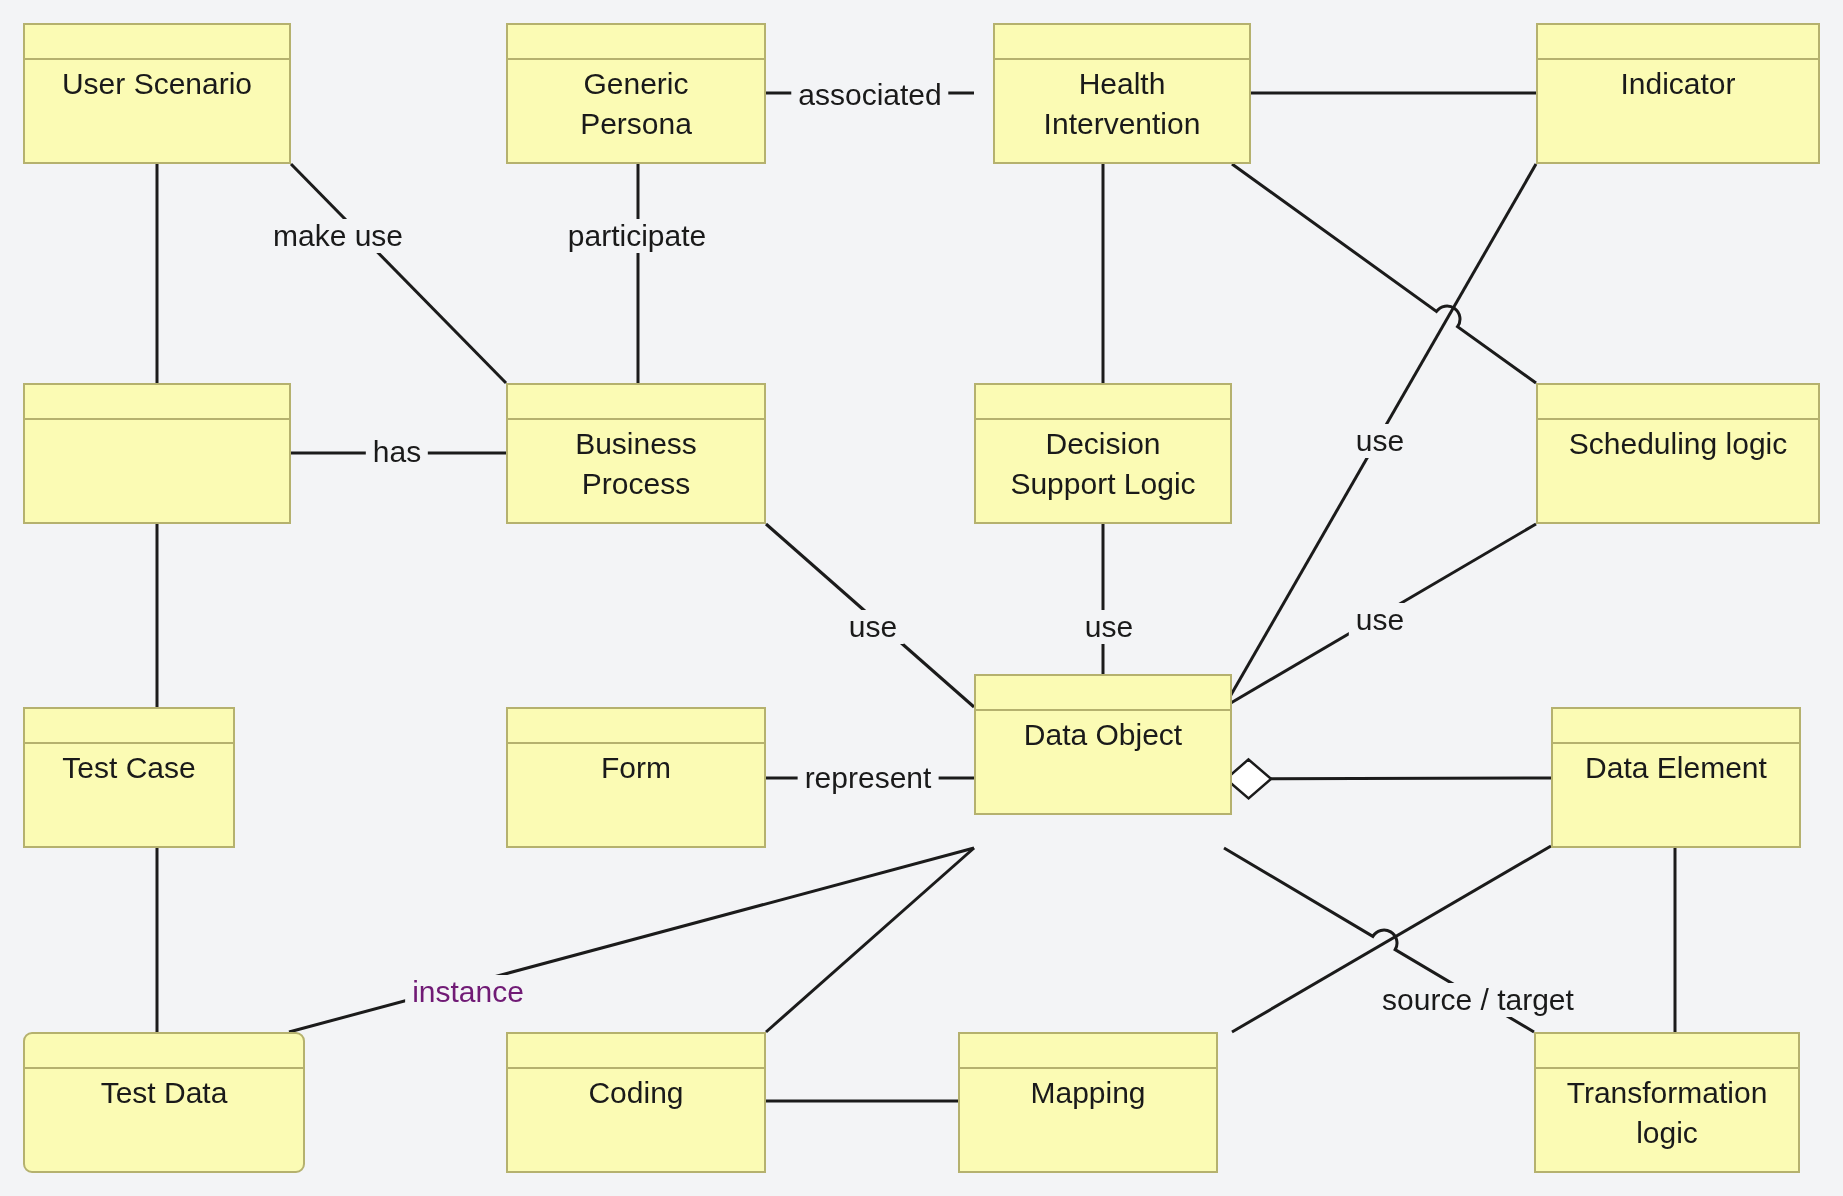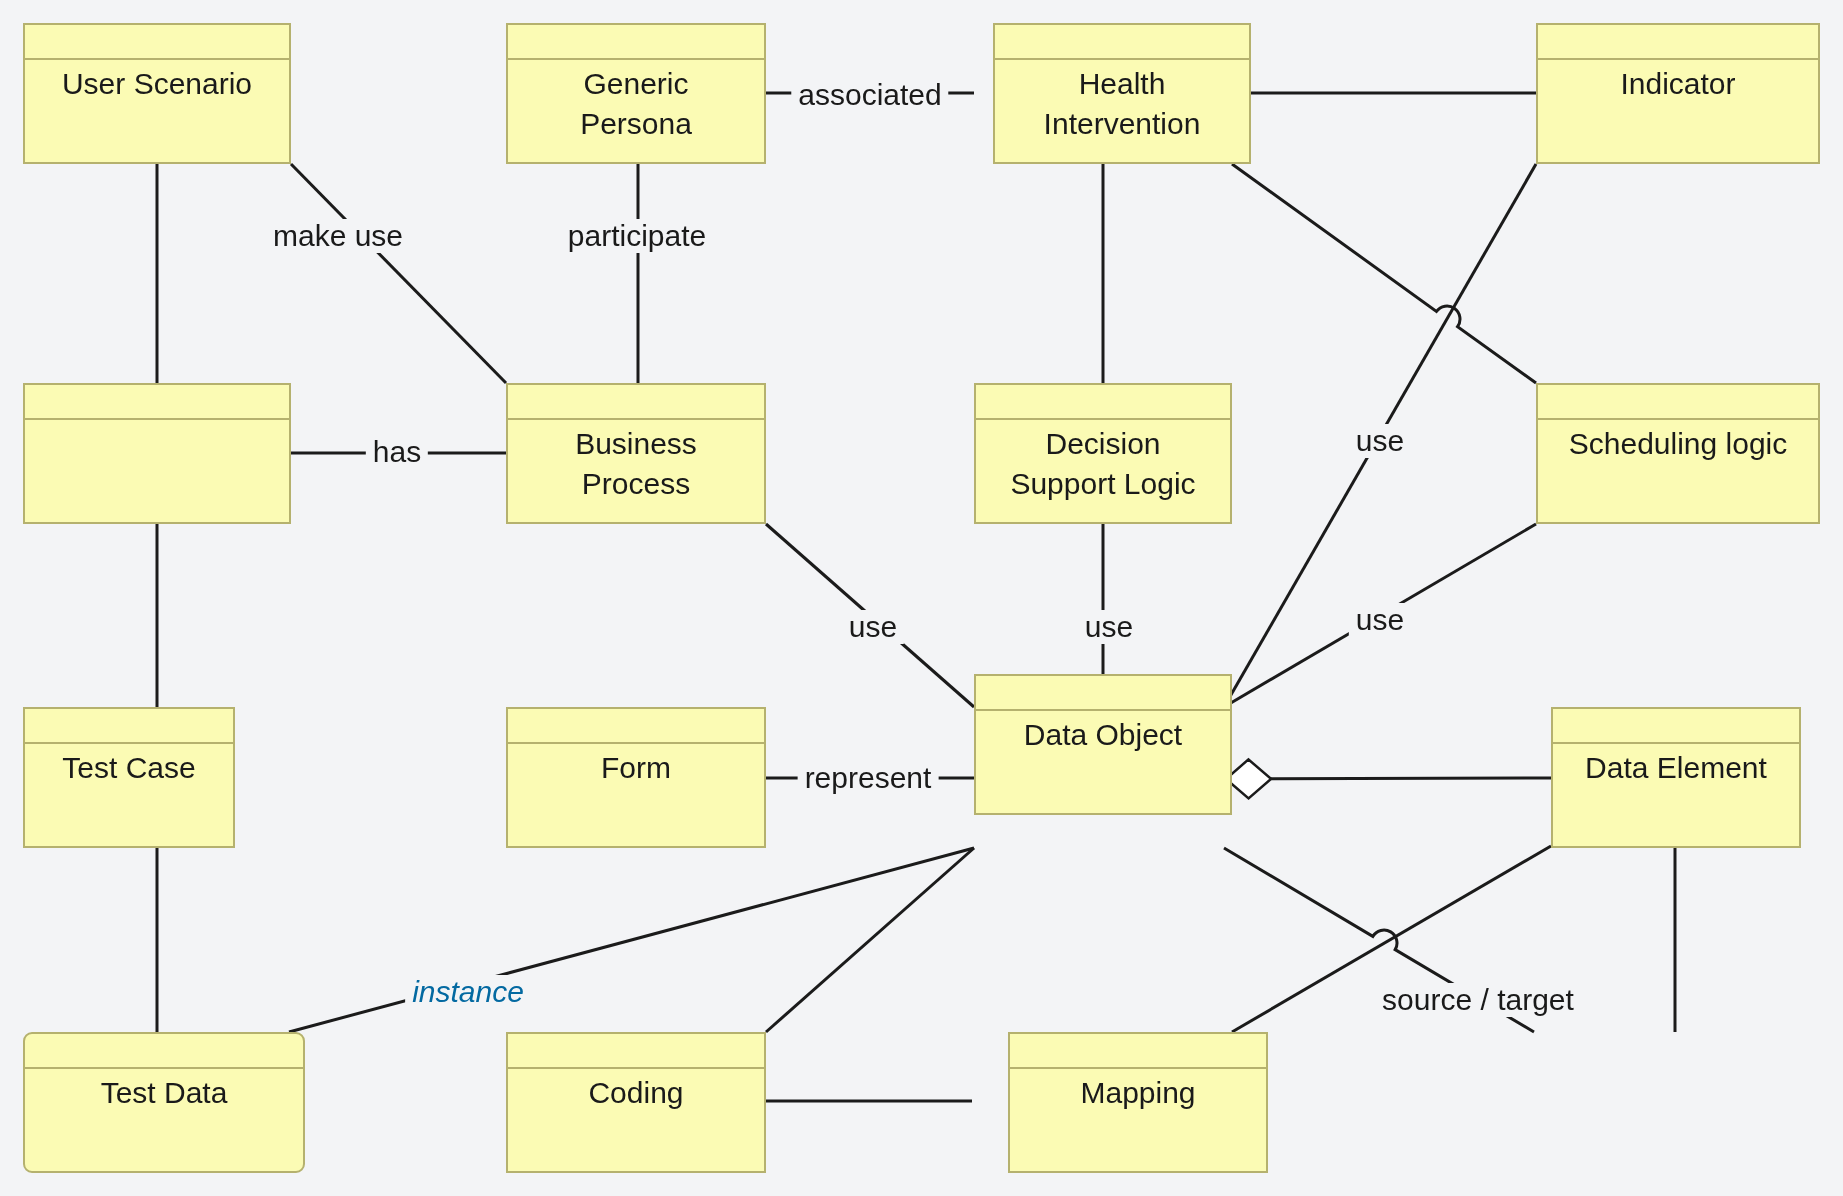--- a/index.html
+++ b/index.html
@@ -154,30 +154,37 @@
       <div class="node-body">
         <div class="node-line" style="color: rgb(26, 26, 26);">Test Data</div>
       </div>
     </div>
     <div class="node" style="left: 506px; top: 1032px; width: 260px; height: 141px; background: rgb(251, 251, 180); border-color: rgb(181, 177, 110);">
       <div class="node-header" style="border-color: rgb(181, 177, 110);"></div>
       <div class="node-body">
         <div class="node-line" style="color: rgb(26, 26, 26);">Coding</div>
       </div>
     </div>
-    <div class="node" style="left: 1008px; top: 1032px; width: 260px; height: 141px; background: rgb(251, 251, 180); border-color: rgb(181, 177, 110);">
+    <div class="node" style="left: 958px; top: 1032px; width: 260px; height: 141px; background: rgb(251, 251, 180); border-color: rgb(181, 177, 110);">
       <div class="node-header" style="border-color: rgb(181, 177, 110);"></div>
       <div class="node-body">
         <div class="node-line" style="color: rgb(26, 26, 26);">Mapping</div>
+      </div>
+    </div>
+    <div class="node" style="left: 1534px; top: 1032px; width: 266px; height: 141px; background: rgb(251, 251, 180); border-color: rgb(181, 177, 110);">
+      <div class="node-header" style="border-color: rgb(181, 177, 110);"></div>
+      <div class="node-body">
+        <div class="node-line" style="color: rgb(26, 26, 26);">Transformation</div>
+        <div class="node-line" style="color: rgb(26, 26, 26);">logic</div>
       </div>
     </div>
     <div class="edge-label" style="left: 338px; top: 236px; background: rgb(243, 244, 246); color: rgb(26, 26, 26);">make use</div>
     <div class="edge-label" style="left: 637px; top: 236px; background: rgb(243, 244, 246); color: rgb(26, 26, 26);">participate</div>
     <div class="edge-label" style="left: 870px; top: 95px; background: rgb(243, 244, 246); color: rgb(26, 26, 26);">associated</div>
     <div class="edge-label" style="left: 397px; top: 452px; background: rgb(243, 244, 246); color: rgb(26, 26, 26);">has</div>
     <div class="edge-label" style="left: 1380px; top: 441px; background: rgb(243, 244, 246); color: rgb(26, 26, 26);">use</div>
     <div class="edge-label" style="left: 1380px; top: 620px; background: rgb(243, 244, 246); color: rgb(26, 26, 26);">use</div>
     <div class="edge-label" style="left: 1109px; top: 627px; background: rgb(243, 244, 246); color: rgb(26, 26, 26);">use</div>
     <div class="edge-label" style="left: 873px; top: 627px; background: rgb(243, 244, 246); color: rgb(26, 26, 26);">use</div>
     <div class="edge-label" style="left: 868px; top: 778px; background: rgb(243, 244, 246); color: rgb(26, 26, 26);">represent</div>
-    <div class="edge-label" style="left: 468px; top: 992px; background: rgb(243, 244, 246); color: #0369a1; font-style: italic;">instance</div>
+    <div class="edge-label" style="left: 468px; top: 992px; background: rgb(243, 244, 246); color: #701a75;">instance</div>
     <div class="edge-label" style="left: 1478px; top: 1000px; background: rgb(243, 244, 246); color: rgb(26, 26, 26);">source / target</div>
   </div>
 
 </body></html>

